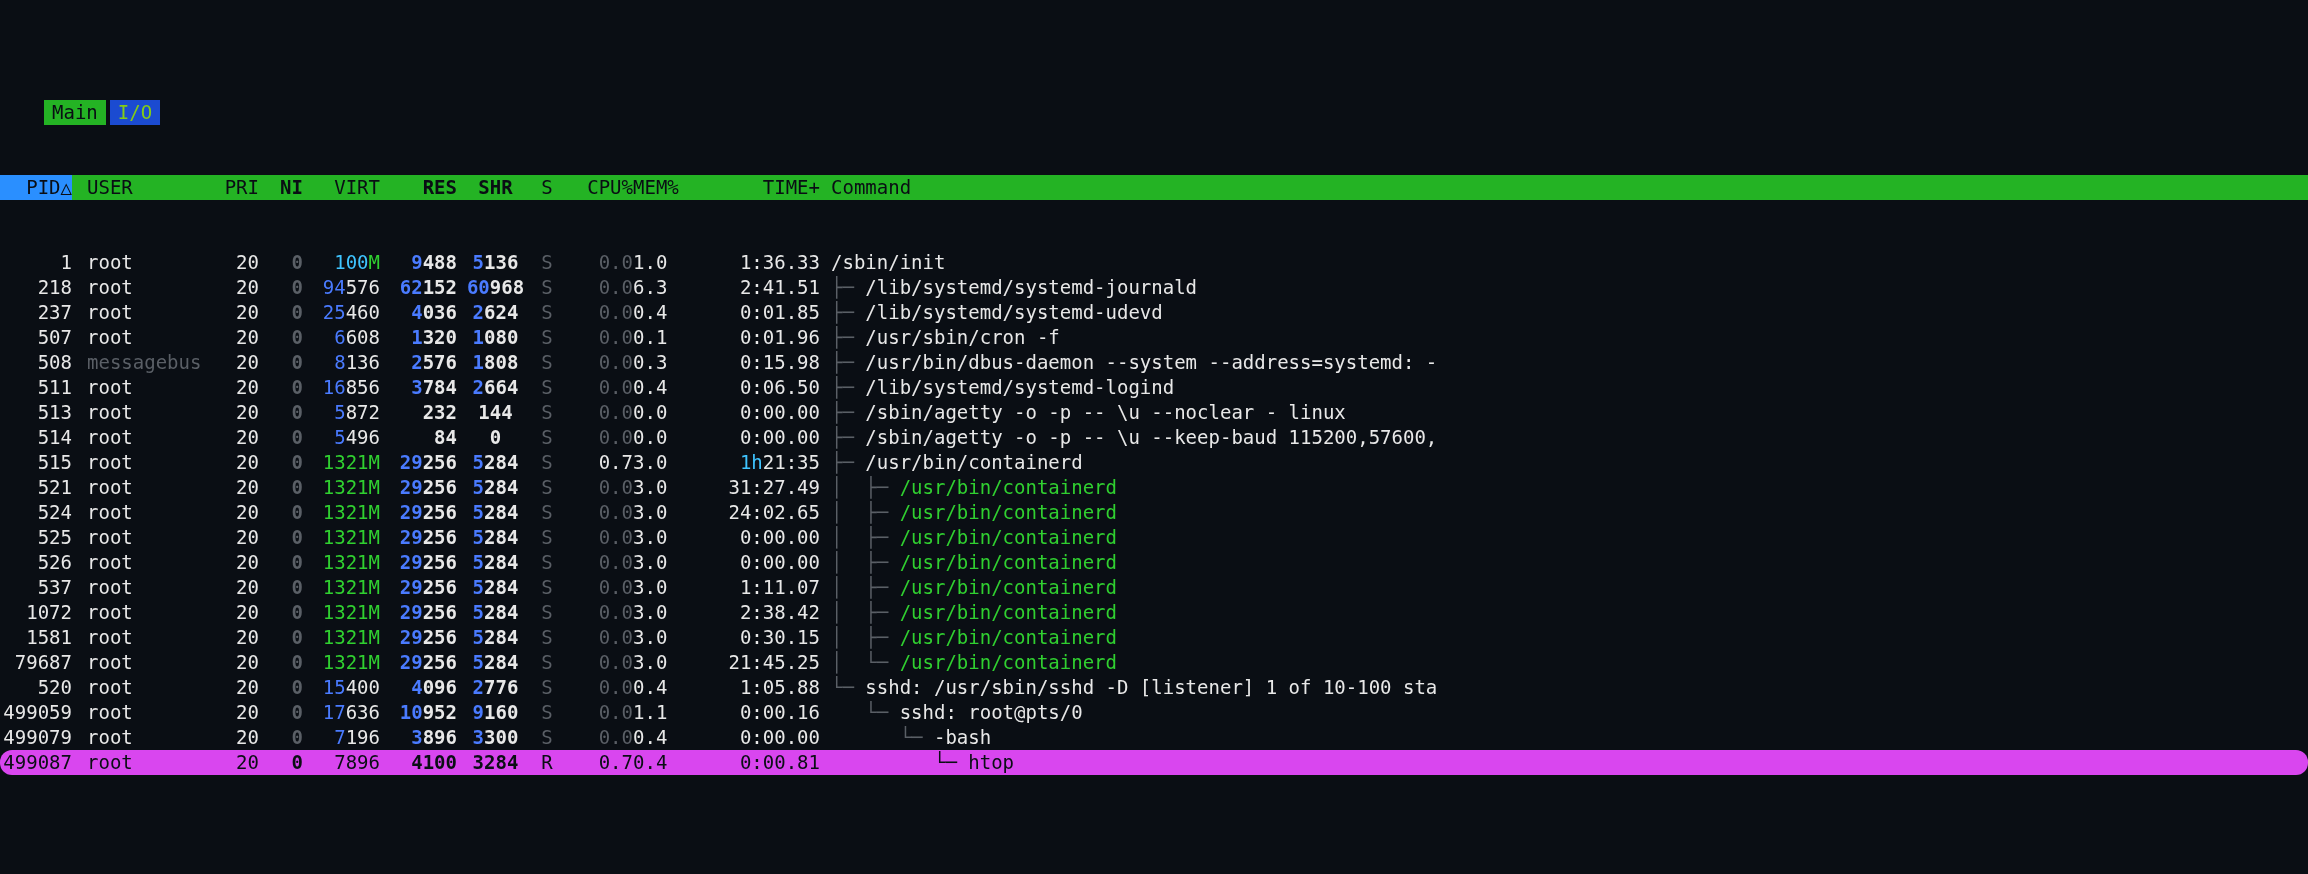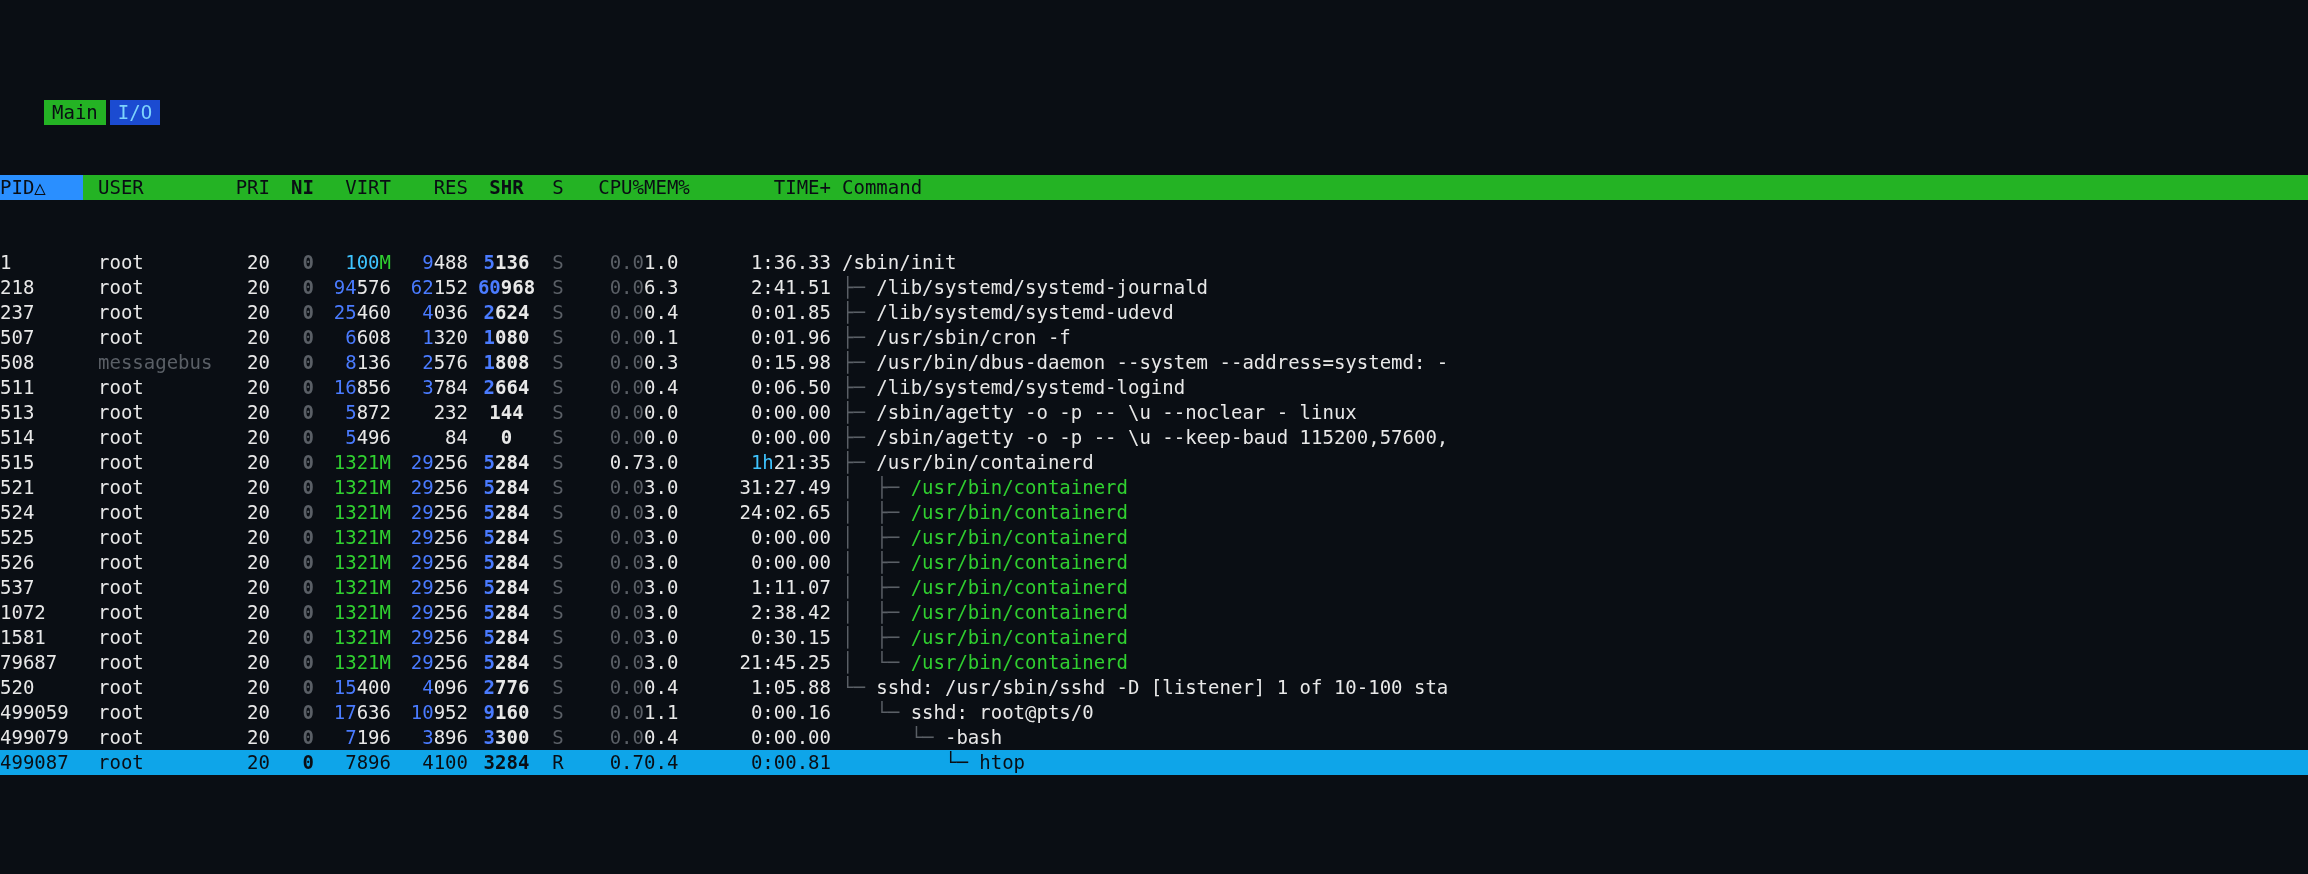--- a/index.html
+++ b/index.html
@@ -12,34 +12,34 @@
     white-space: pre;
     overflow: hidden;
     width: 2308px;
   }
   .tabs { display: flex; background: #0a0e14; padding-left: 44px; }
   .tab {
     padding: 0 8px;
     margin-right: 4px;
   }
   .tab-active { background: #24b324; color: #0a0e14; }
-  .tab-inactive { background: #1b4bd1; color: #7dd3fc; }
+  .tab-inactive { background: #1b4bd1; color: #84cc16; }
   .header-row {
     background: #24b324;
     color: #0a0e14;
     display: flex;
   }
   .row { display: flex; }
-  .row-selected { background: #0ea5e9; color: #0a0e14; }
-  .col-pid  { width: 83px; }
+  .row-selected { background: #d946ef; color: #0a0e14; border-radius: 12px; }
+  .col-pid  { width: 72px; text-align: right; }
   .col-user { width: 132px; text-align: left; padding-left: 15px; }
   .col-pri  { width: 55px;  text-align: right; }
   .col-ni   { width: 44px;  text-align: right; font-weight: bold; }
   .col-virt { width: 77px;  text-align: right; }
-  .col-res  { width: 77px;  text-align: right; }
+  .col-res  { width: 77px;  text-align: right; font-weight: bold; }
   .col-shr  { width: 77px;  text-align: center; font-weight: bold; }
   .col-s    { width: 22px;  text-align: center; padding-left:4px;}
   .col-cpu  { width: 77px;  text-align: right; }
   .col-mem  { width: 66px;  text-align: left; }
   .col-time { width: 121px; text-align: right; }
   .col-cmd  { flex: 1; text-align: left; padding-left: 11px; overflow: hidden; }
   .dim   { color: #5a5f66; }
   .cyan  { color: #3fc4ff; }
   .blue  { color: #4a7bff; }
   .green { color: #30d030; }

